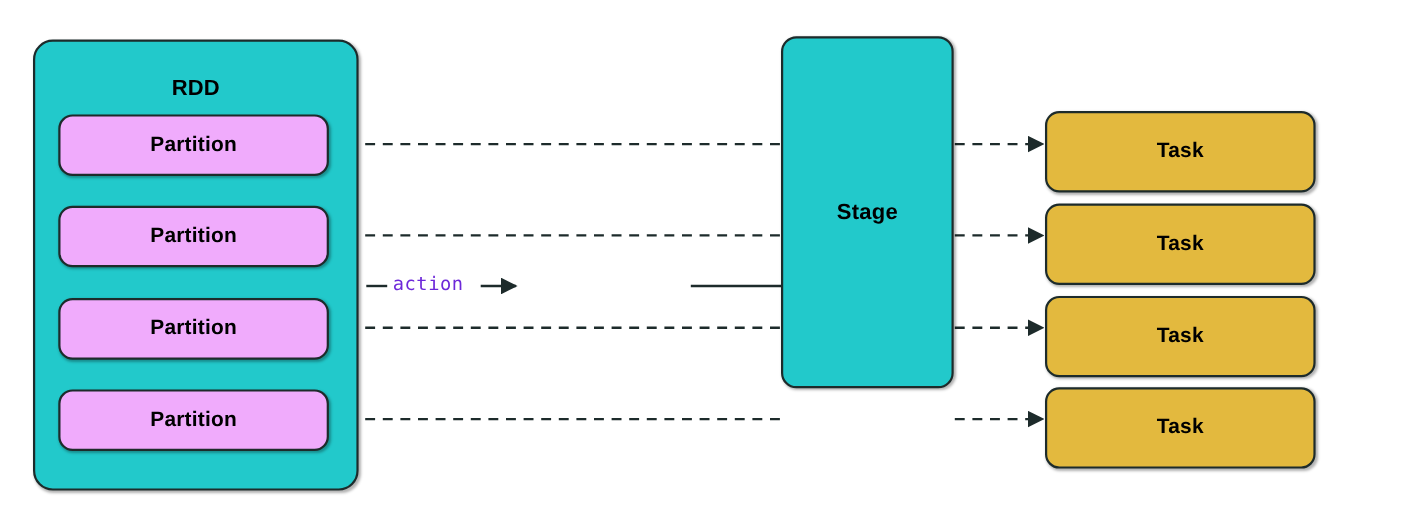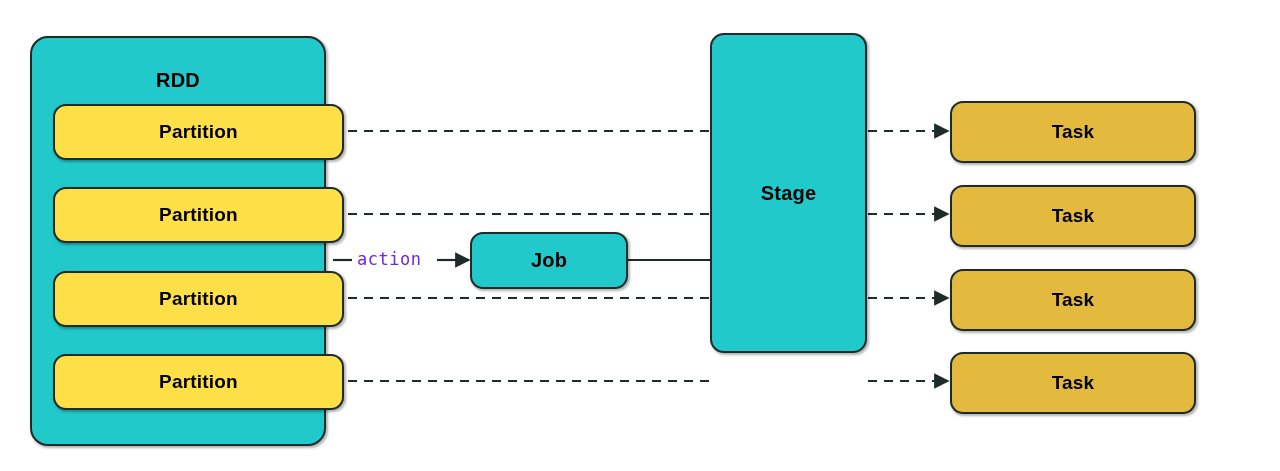--- a/index.html
+++ b/index.html
@@ -51,23 +51,23 @@
     justify-content: center;
     box-shadow: 1.5px 1.5px 2.5px rgba(0,0,0,0.30);
   }
   #rdd-container .node-label {
     margin-top: 31px;
     font-size: 20px;
   }
 
   
   .partition {
-    background: #fde047;
+    background: #f0abfc;
     border-radius: 13px;
-    width: 291px;
+    width: 246px;
     height: 56px;
     font-size: 19px;
     box-shadow: 1.5px 1.5px 2.5px rgba(0,0,0,0.30);
   }
 
   
   #job-node {
     left: 470px;
     top: 232px;
     width: 158px;
@@ -89,21 +89,21 @@
     font-size: 20px;
     box-shadow: 1.5px 1.5px 2.5px rgba(0,0,0,0.30);
   }
 
   
   .task {
     background: #e3b93e;
     border-radius: 13px;
     left: 950px;
     width: 246px;
-    height: 62px;
+    height: 74px;
     font-size: 19px;
     box-shadow: 1.5px 1.5px 2.5px rgba(0,0,0,0.30);
   }
 
   
   #action-label {
     position: absolute;
     left: 357px;
     top: 249px;
     font-family: "DejaVu Sans Mono", "Liberation Mono", monospace;
@@ -157,23 +157,20 @@
   </div>
   <div class="node partition" style="left:53px; top:271px;">
     <span class="node-label">Partition</span>
   </div>
   <div class="node partition" style="left:53px; top:354px;">
     <span class="node-label">Partition</span>
   </div>
 
   <div id="action-label">action</div>
 
-  <div class="node" id="job-node">
-    <span class="node-label">Job</span>
-  </div>
 
   <div class="node" id="stage-node">
     <span class="node-label">Stage</span>
   </div>
 
   <div class="node task" style="top:101px;">
     <span class="node-label">Task</span>
   </div>
   <div class="node task" style="top:185px;">
     <span class="node-label">Task</span>

